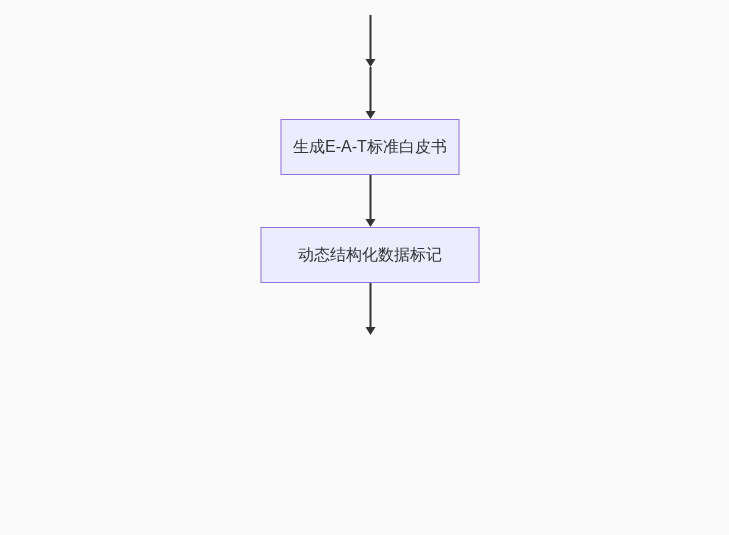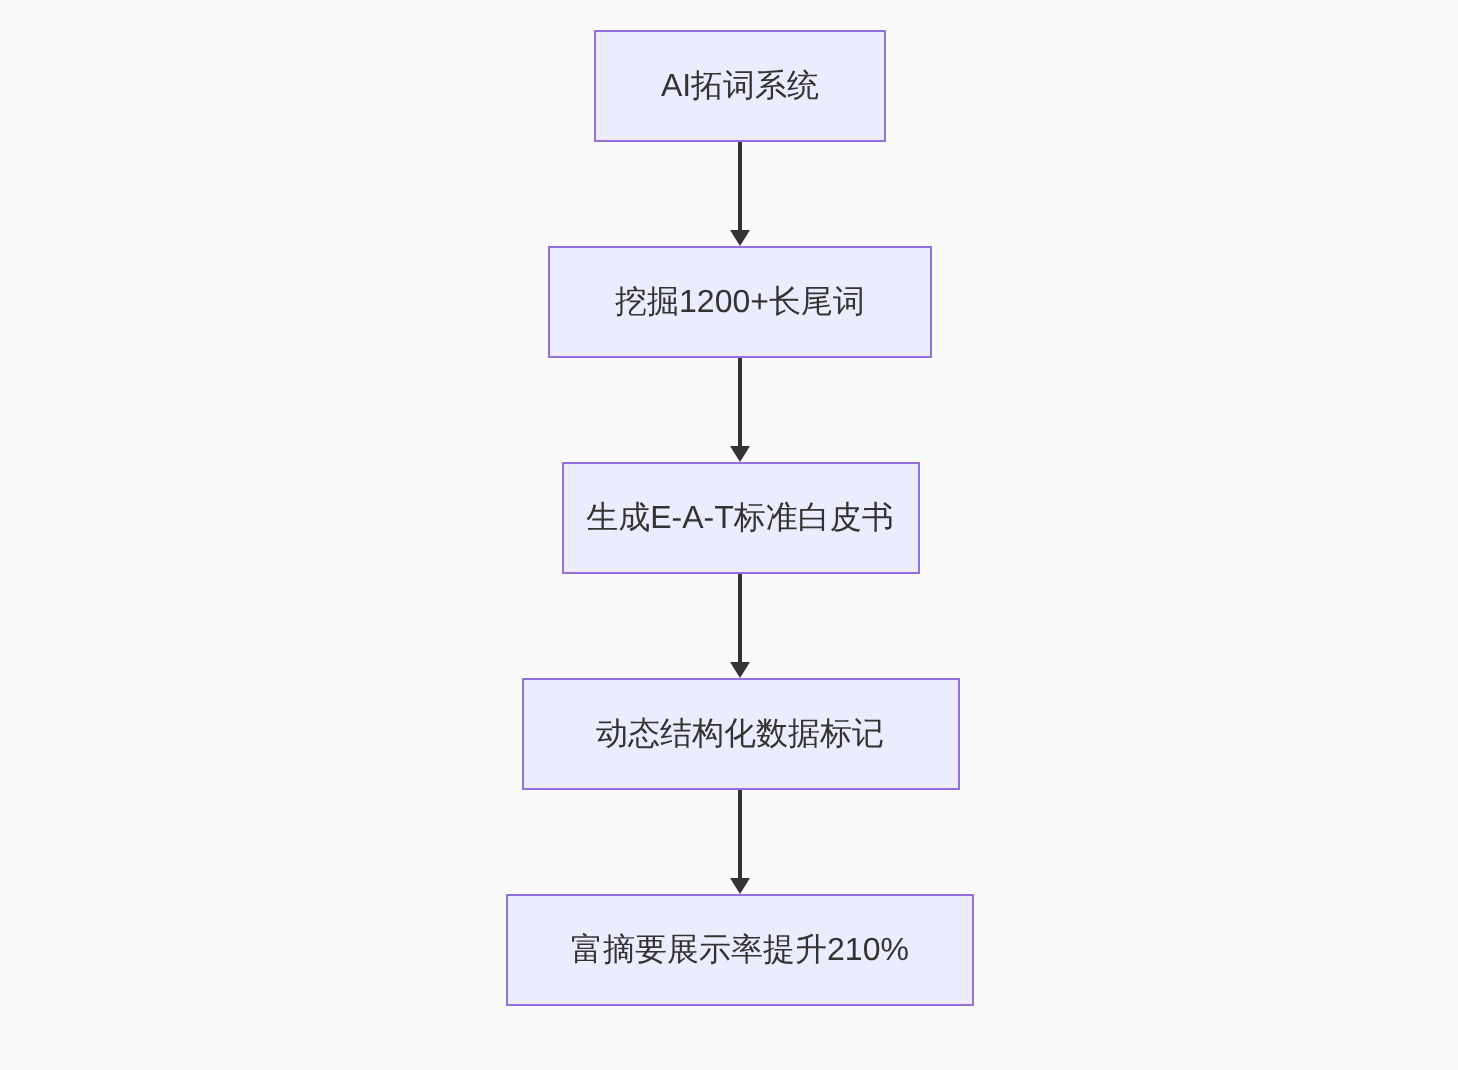--- a/index.html
+++ b/index.html
@@ -63,32 +63,26 @@
     border-right: 5px solid transparent;
     border-top: 8px solid #333333;
   }
 </style>
 </head>
 <body>
 
 <div class="canvas">
   <div class="flow">
 
-    <div class="node n1">
-      <span>AI拓词系统</span>
-    </div>
 
     <div class="edge">
       <div class="line"></div>
       <div class="head"></div>
     </div>
 
-    <div class="node n2">
-      <span>挖掘1200+长尾词</span>
-    </div>
 
     <div class="edge">
       <div class="line"></div>
       <div class="head"></div>
     </div>
 
     <div class="node n3">
       <span>生成E-A-T标准白皮书</span>
     </div>
 
@@ -99,18 +93,15 @@
 
     <div class="node n4">
       <span>动态结构化数据标记</span>
     </div>
 
     <div class="edge">
       <div class="line"></div>
       <div class="head"></div>
     </div>
 
-    <div class="node n5">
-      <span>富摘要展示率提升210%</span>
-    </div>
 
   </div>
 </div>
 
 </body></html>

